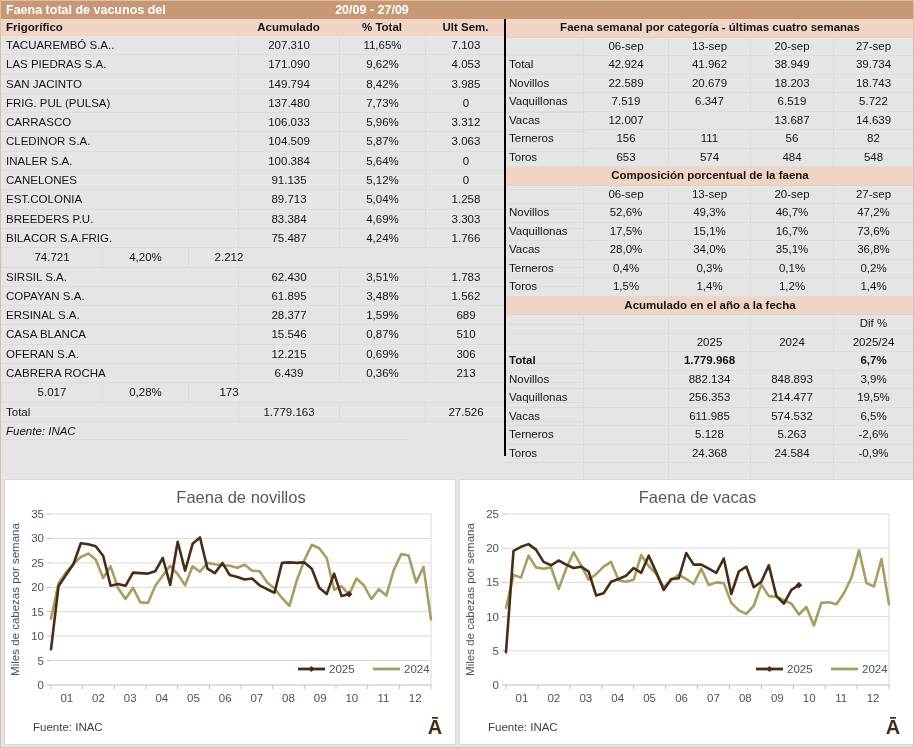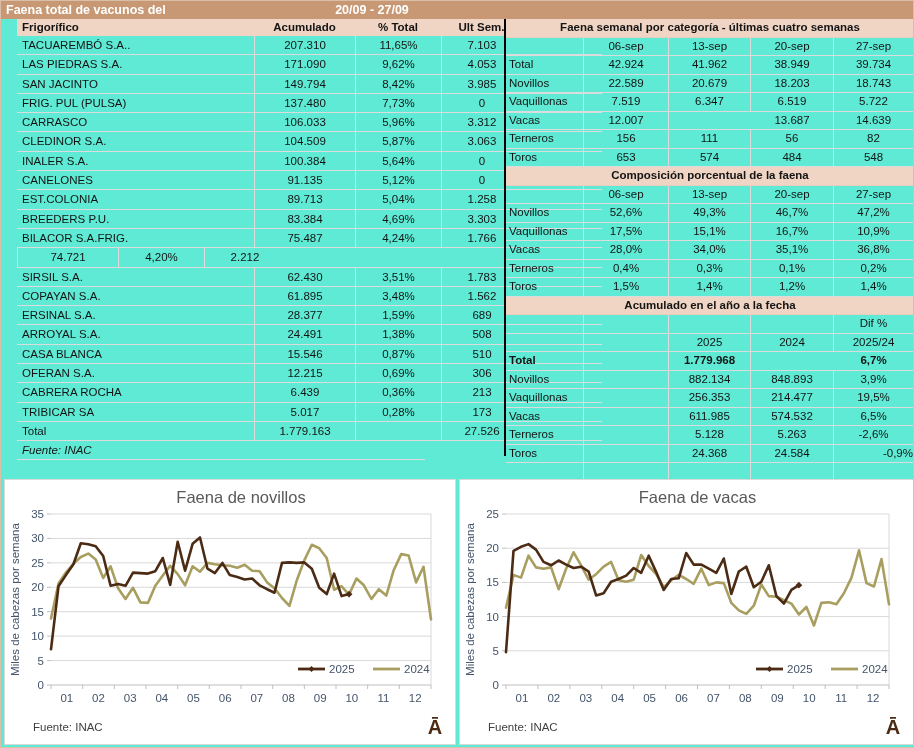--- a/index.html
+++ b/index.html
@@ -1,27 +1,27 @@
 <!DOCTYPE html>
 <html lang="es"><head>
 <meta charset="utf-8">
 <style>
   html,body{margin:0;padding:0;background:#fff;}
   .sheet{
-    position:relative;width:914px;height:748px;background:#5eead4;
+    position:relative;width:914px;height:748px;background:#e5e5e5;
     font-family:"Liberation Sans",sans-serif;font-size:11.5px;color:#141414;
     border:1px solid #d9bfa8;box-sizing:border-box;overflow:hidden;
   }
   .title-bar{
     position:absolute;left:0;top:0;width:914px;height:18px;
     background:#C79873;color:#fff;font-weight:bold;font-size:12.5px;line-height:18px;
   }
   .title-bar .tlabel{position:absolute;left:5px;top:0;}
   .title-bar .tdate{position:absolute;left:237px;width:268px;text-align:center;top:0;}
-  #left-table{position:absolute;left:16px;top:18px;width:585px;}
+  #left-table{position:absolute;left:0;top:18px;width:585px;}
   #right-tables{position:absolute;left:505px;top:18px;width:408px;}
   .row{display:flex;}
   .c{box-sizing:border-box;overflow:hidden;white-space:nowrap;display:block;}
   .hdr-band{background:#F0D5C5;font-weight:bold;}
   .lt-hrow{height:17px;line-height:17px;}
   .lt-row{height:18.3px;line-height:18.3px;border-bottom:1px solid #DCDCDC;}
   .lt-name{width:237px;padding-left:5px;text-align:left;}
   .lt-v1{width:101px;text-align:center;border-left:1px solid #DCDCDC;}
   .lt-v2{width:86px;text-align:center;border-left:1px solid #DCDCDC;}
   .lt-v3{width:81px;text-align:center;border-left:1px solid #DCDCDC;}
@@ -137,45 +137,38 @@
         <div class="c lt-v2">3,48%</div>
         <div class="c lt-v3">1.562</div>
       </div>
       <div class="row lt-row">
         <div class="c lt-name">ERSINAL S.A.</div>
         <div class="c lt-v1">28.377</div>
         <div class="c lt-v2">1,59%</div>
         <div class="c lt-v3">689</div>
       </div>
       <div class="row lt-row">
-        <div class="c lt-name">ARROYAL S.A.</div>
-        <div class="c lt-v1">24.491</div>
-        <div class="c lt-v2">1,38%</div>
-        <div class="c lt-v3">508</div>
-      </div>
-      <div class="row lt-row">
         <div class="c lt-name">CASA BLANCA</div>
         <div class="c lt-v1">15.546</div>
         <div class="c lt-v2">0,87%</div>
         <div class="c lt-v3">510</div>
       </div>
       <div class="row lt-row">
         <div class="c lt-name">OFERAN S.A.</div>
         <div class="c lt-v1">12.215</div>
         <div class="c lt-v2">0,69%</div>
         <div class="c lt-v3">306</div>
       </div>
       <div class="row lt-row">
         <div class="c lt-name">CABRERA ROCHA</div>
         <div class="c lt-v1">6.439</div>
         <div class="c lt-v2">0,36%</div>
         <div class="c lt-v3">213</div>
       </div>
       <div class="row lt-row">
-        <div class="c lt-name">TRIBICAR SA</div>
         <div class="c lt-v1">5.017</div>
         <div class="c lt-v2">0,28%</div>
         <div class="c lt-v3">173</div>
       </div>
       <div class="row lt-row">
         <div class="c lt-name">Total</div>
         <div class="c lt-v1">1.779.163</div>
         <div class="c lt-v2"></div>
         <div class="c lt-v3">27.526</div>
       </div>
@@ -245,21 +238,21 @@
         <div class="c rt-c" style="width: 85px;">52,6%</div>
         <div class="c rt-c" style="width: 82px;">49,3%</div>
         <div class="c rt-c" style="width: 83px;">46,7%</div>
         <div class="c rt-c" style="width: 80px;">47,2%</div>
       </div>
       <div class="row rt-row">
         <div class="c rt-c rt-label" style="width: 78px;">Vaquillonas</div>
         <div class="c rt-c" style="width: 85px;">17,5%</div>
         <div class="c rt-c" style="width: 82px;">15,1%</div>
         <div class="c rt-c" style="width: 83px;">16,7%</div>
-        <div class="c rt-c" style="width: 80px;">10,9%</div>
+        <div class="c rt-c" style="width: 80px;">73,6%</div>
       </div>
       <div class="row rt-row">
         <div class="c rt-c rt-label" style="width: 78px;">Vacas</div>
         <div class="c rt-c" style="width: 85px;">28,0%</div>
         <div class="c rt-c" style="width: 82px;">34,0%</div>
         <div class="c rt-c" style="width: 83px;">35,1%</div>
         <div class="c rt-c" style="width: 80px;">36,8%</div>
       </div>
       <div class="row rt-row">
         <div class="c rt-c rt-label" style="width: 78px;">Terneros</div>
@@ -323,21 +316,21 @@
         <div class="c rt-c" style="width: 85px;"></div>
         <div class="c rt-c" style="width: 82px;">5.128</div>
         <div class="c rt-c" style="width: 83px;">5.263</div>
         <div class="c rt-c" style="width: 80px;">-2,6%</div>
       </div>
       <div class="row rt-row">
         <div class="c rt-c rt-label" style="width: 78px;">Toros</div>
         <div class="c rt-c" style="width: 85px;"></div>
         <div class="c rt-c" style="width: 82px;">24.368</div>
         <div class="c rt-c" style="width: 83px;">24.584</div>
-        <div class="c rt-c" style="width: 80px; text-align: right;">-0,9%</div>
+        <div class="c rt-c" style="width: 80px;">-0,9%</div>
       </div>
       <div class="row rt-row">
         <div class="c rt-c rt-label" style="width: 78px;"></div>
         <div class="c rt-c" style="width: 85px;"></div>
         <div class="c rt-c" style="width: 82px;"></div>
         <div class="c rt-c" style="width: 83px;"></div>
         <div class="c rt-c" style="width: 80px;"></div>
       </div>
     </div>
   <div class="vdivider"></div>

